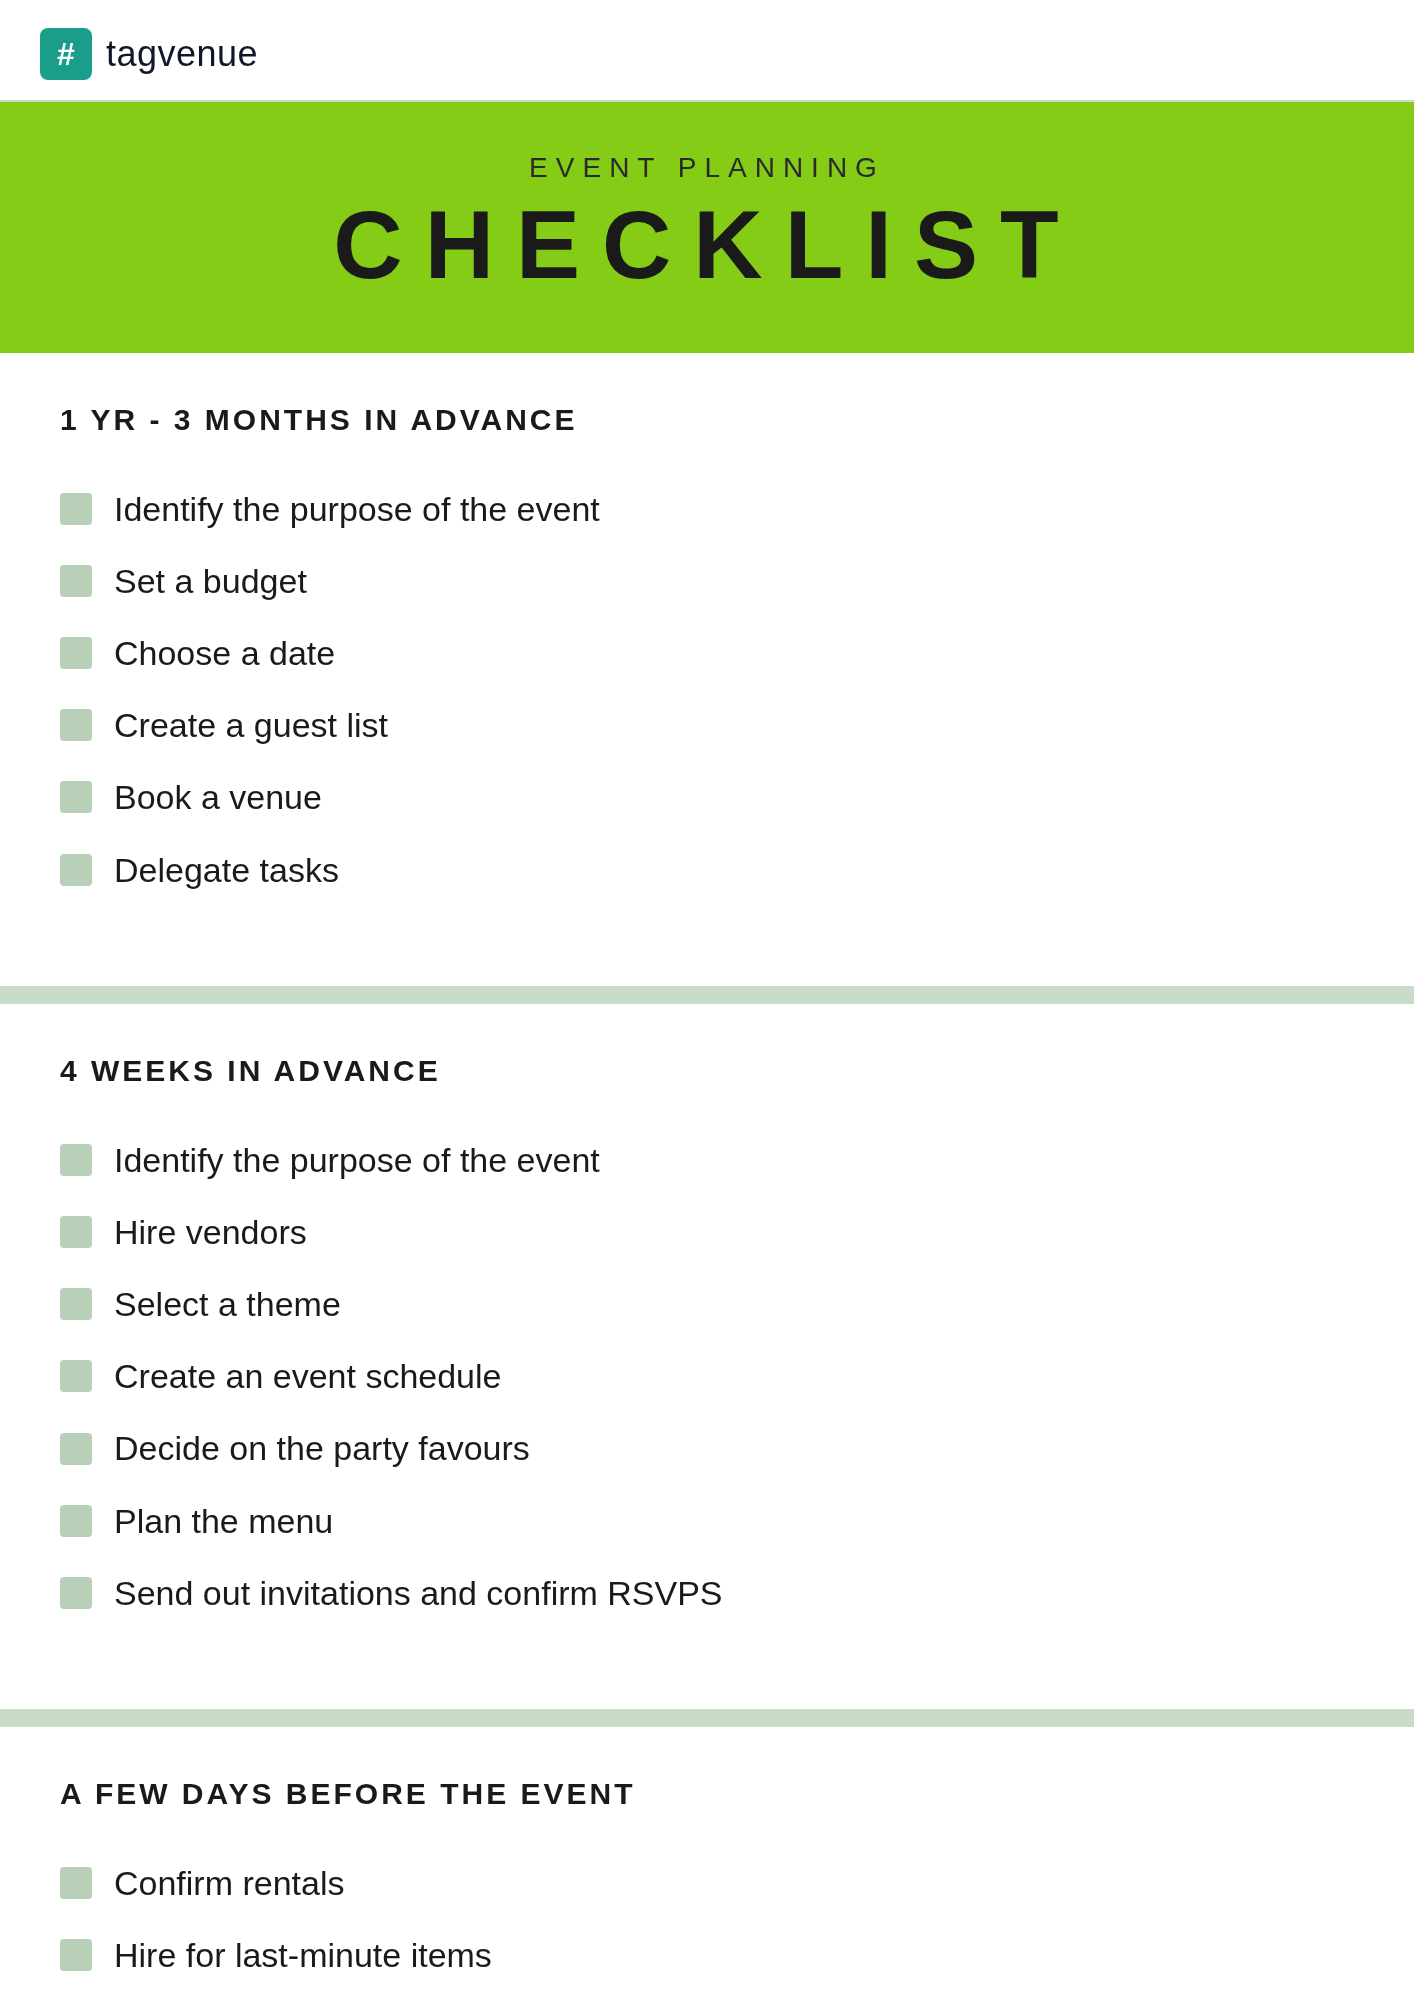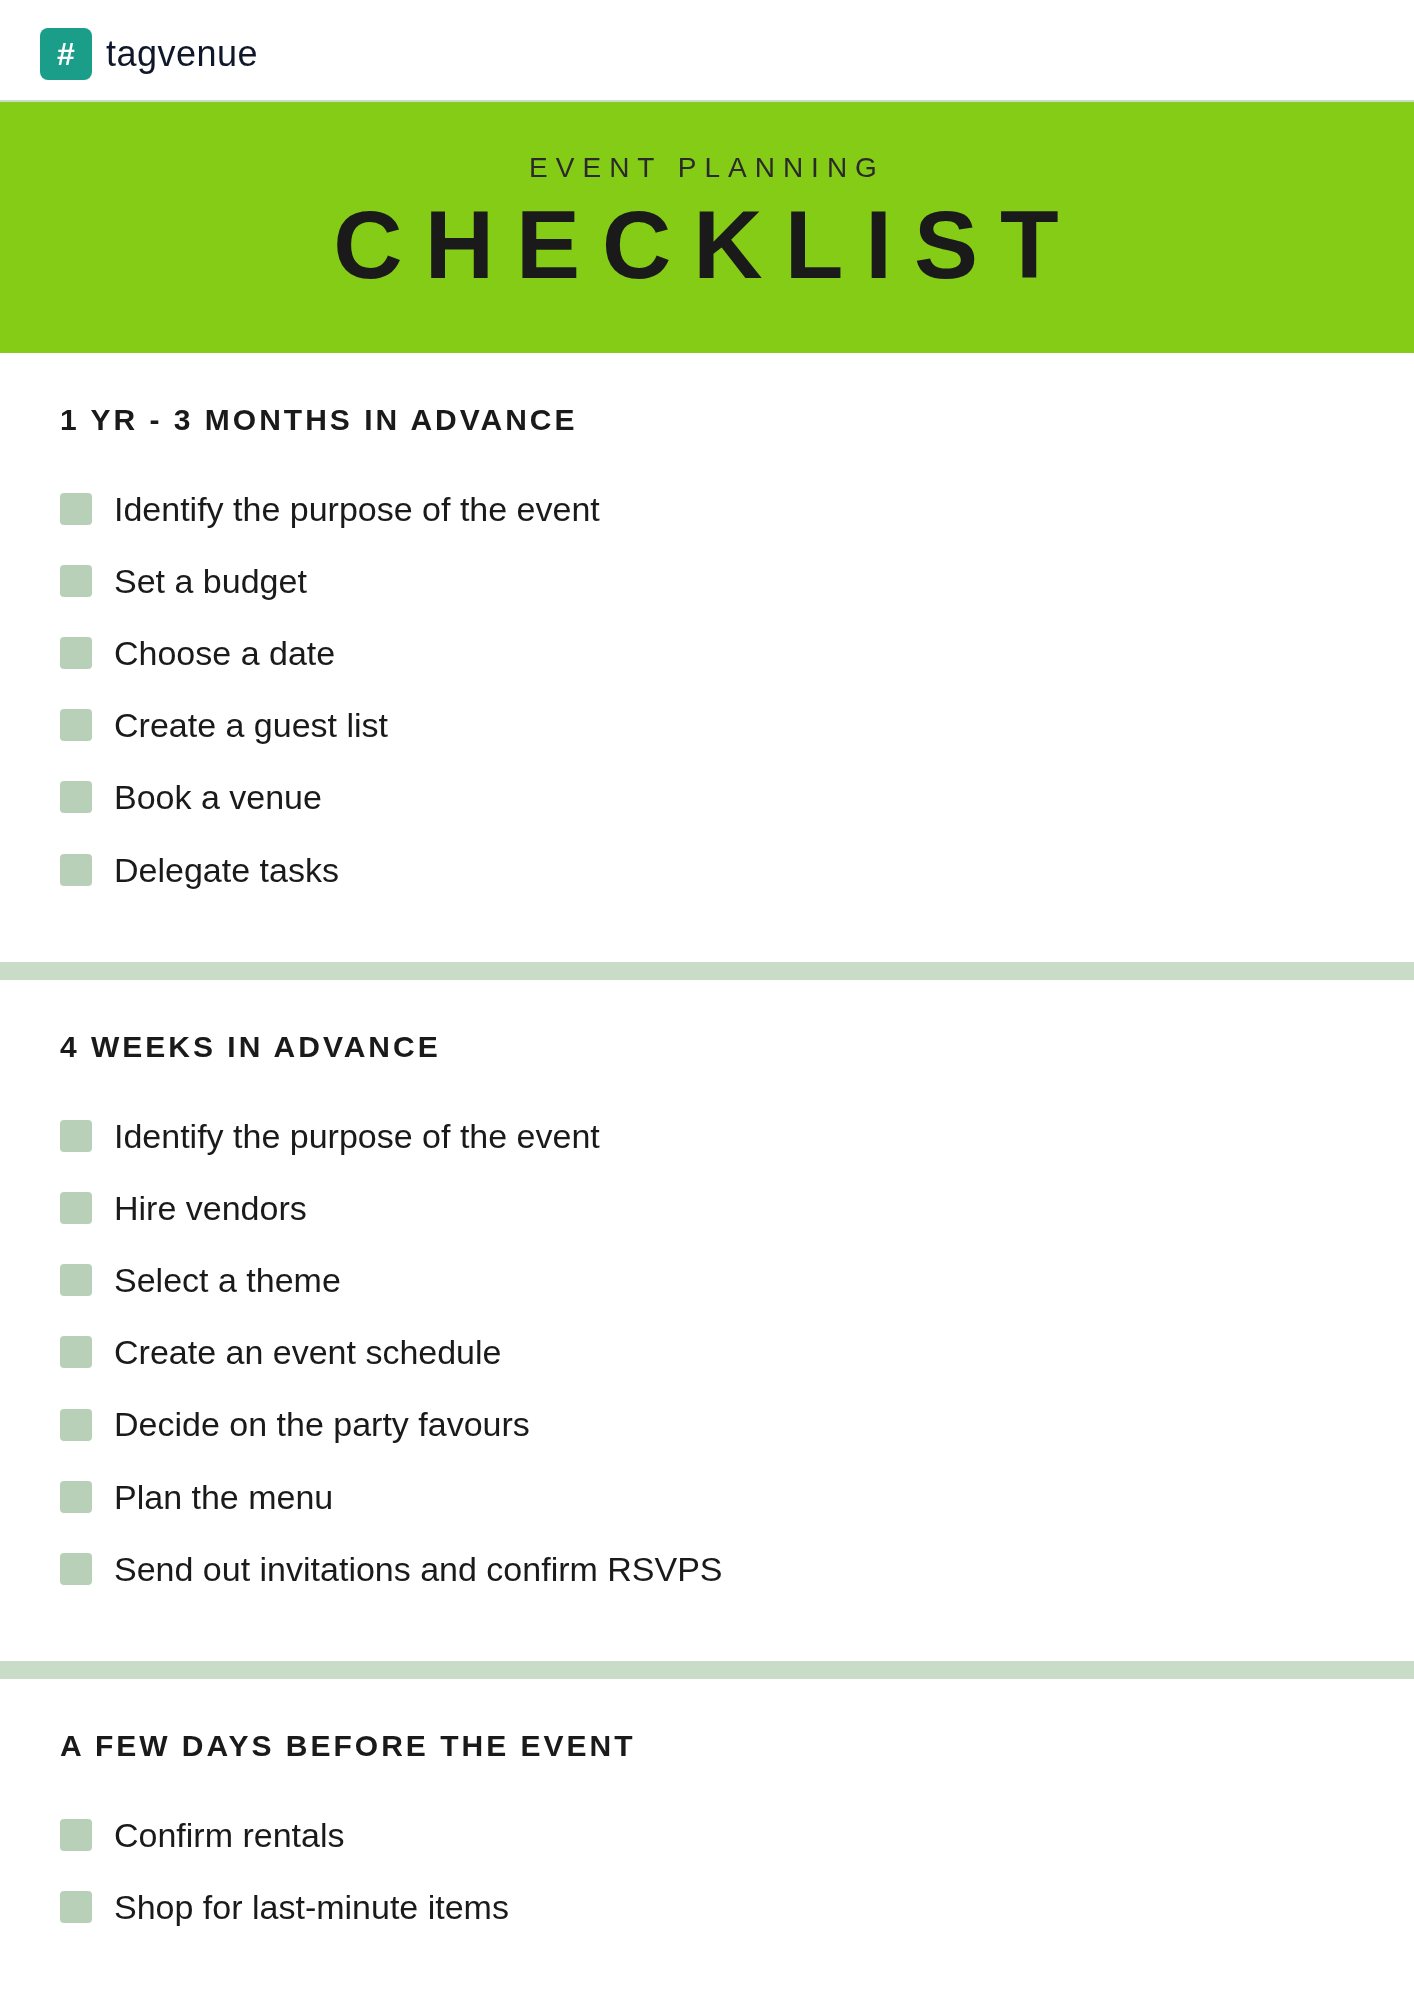--- a/index.html
+++ b/index.html
@@ -70,21 +70,21 @@
     }
 
     
     .checklist-section {
       padding: 50px 0 50px 0;
       border-bottom: 3px solid #c8dcc8;
     }
 
     .checklist-section:last-child {
       border-bottom: none;
-      padding-bottom: 56px;
+      padding-bottom: 80px;
     }
 
     .section-header {
       font-size: 30px;
       font-weight: 900;
       letter-spacing: 3px;
       color: #1a1a1a;
       text-transform: uppercase;
       margin-bottom: 36px;
     }
@@ -222,21 +222,21 @@
 
   <div class="checklist-section">
     <div class="section-header">A FEW DAYS BEFORE THE EVENT</div>
     <ul class="checklist-items">
       <li class="checklist-item">
         <div class="checkbox"></div>
         <span class="item-text">Confirm rentals</span>
       </li>
       <li class="checklist-item">
         <div class="checkbox"></div>
-        <span class="item-text">Shop for last-minute items</span>
+        <span class="item-text">Hire for last-minute items</span>
       </li>
       <li class="checklist-item">
         
         
       </li>
     </ul>
   </div>
 
 </div>
 

